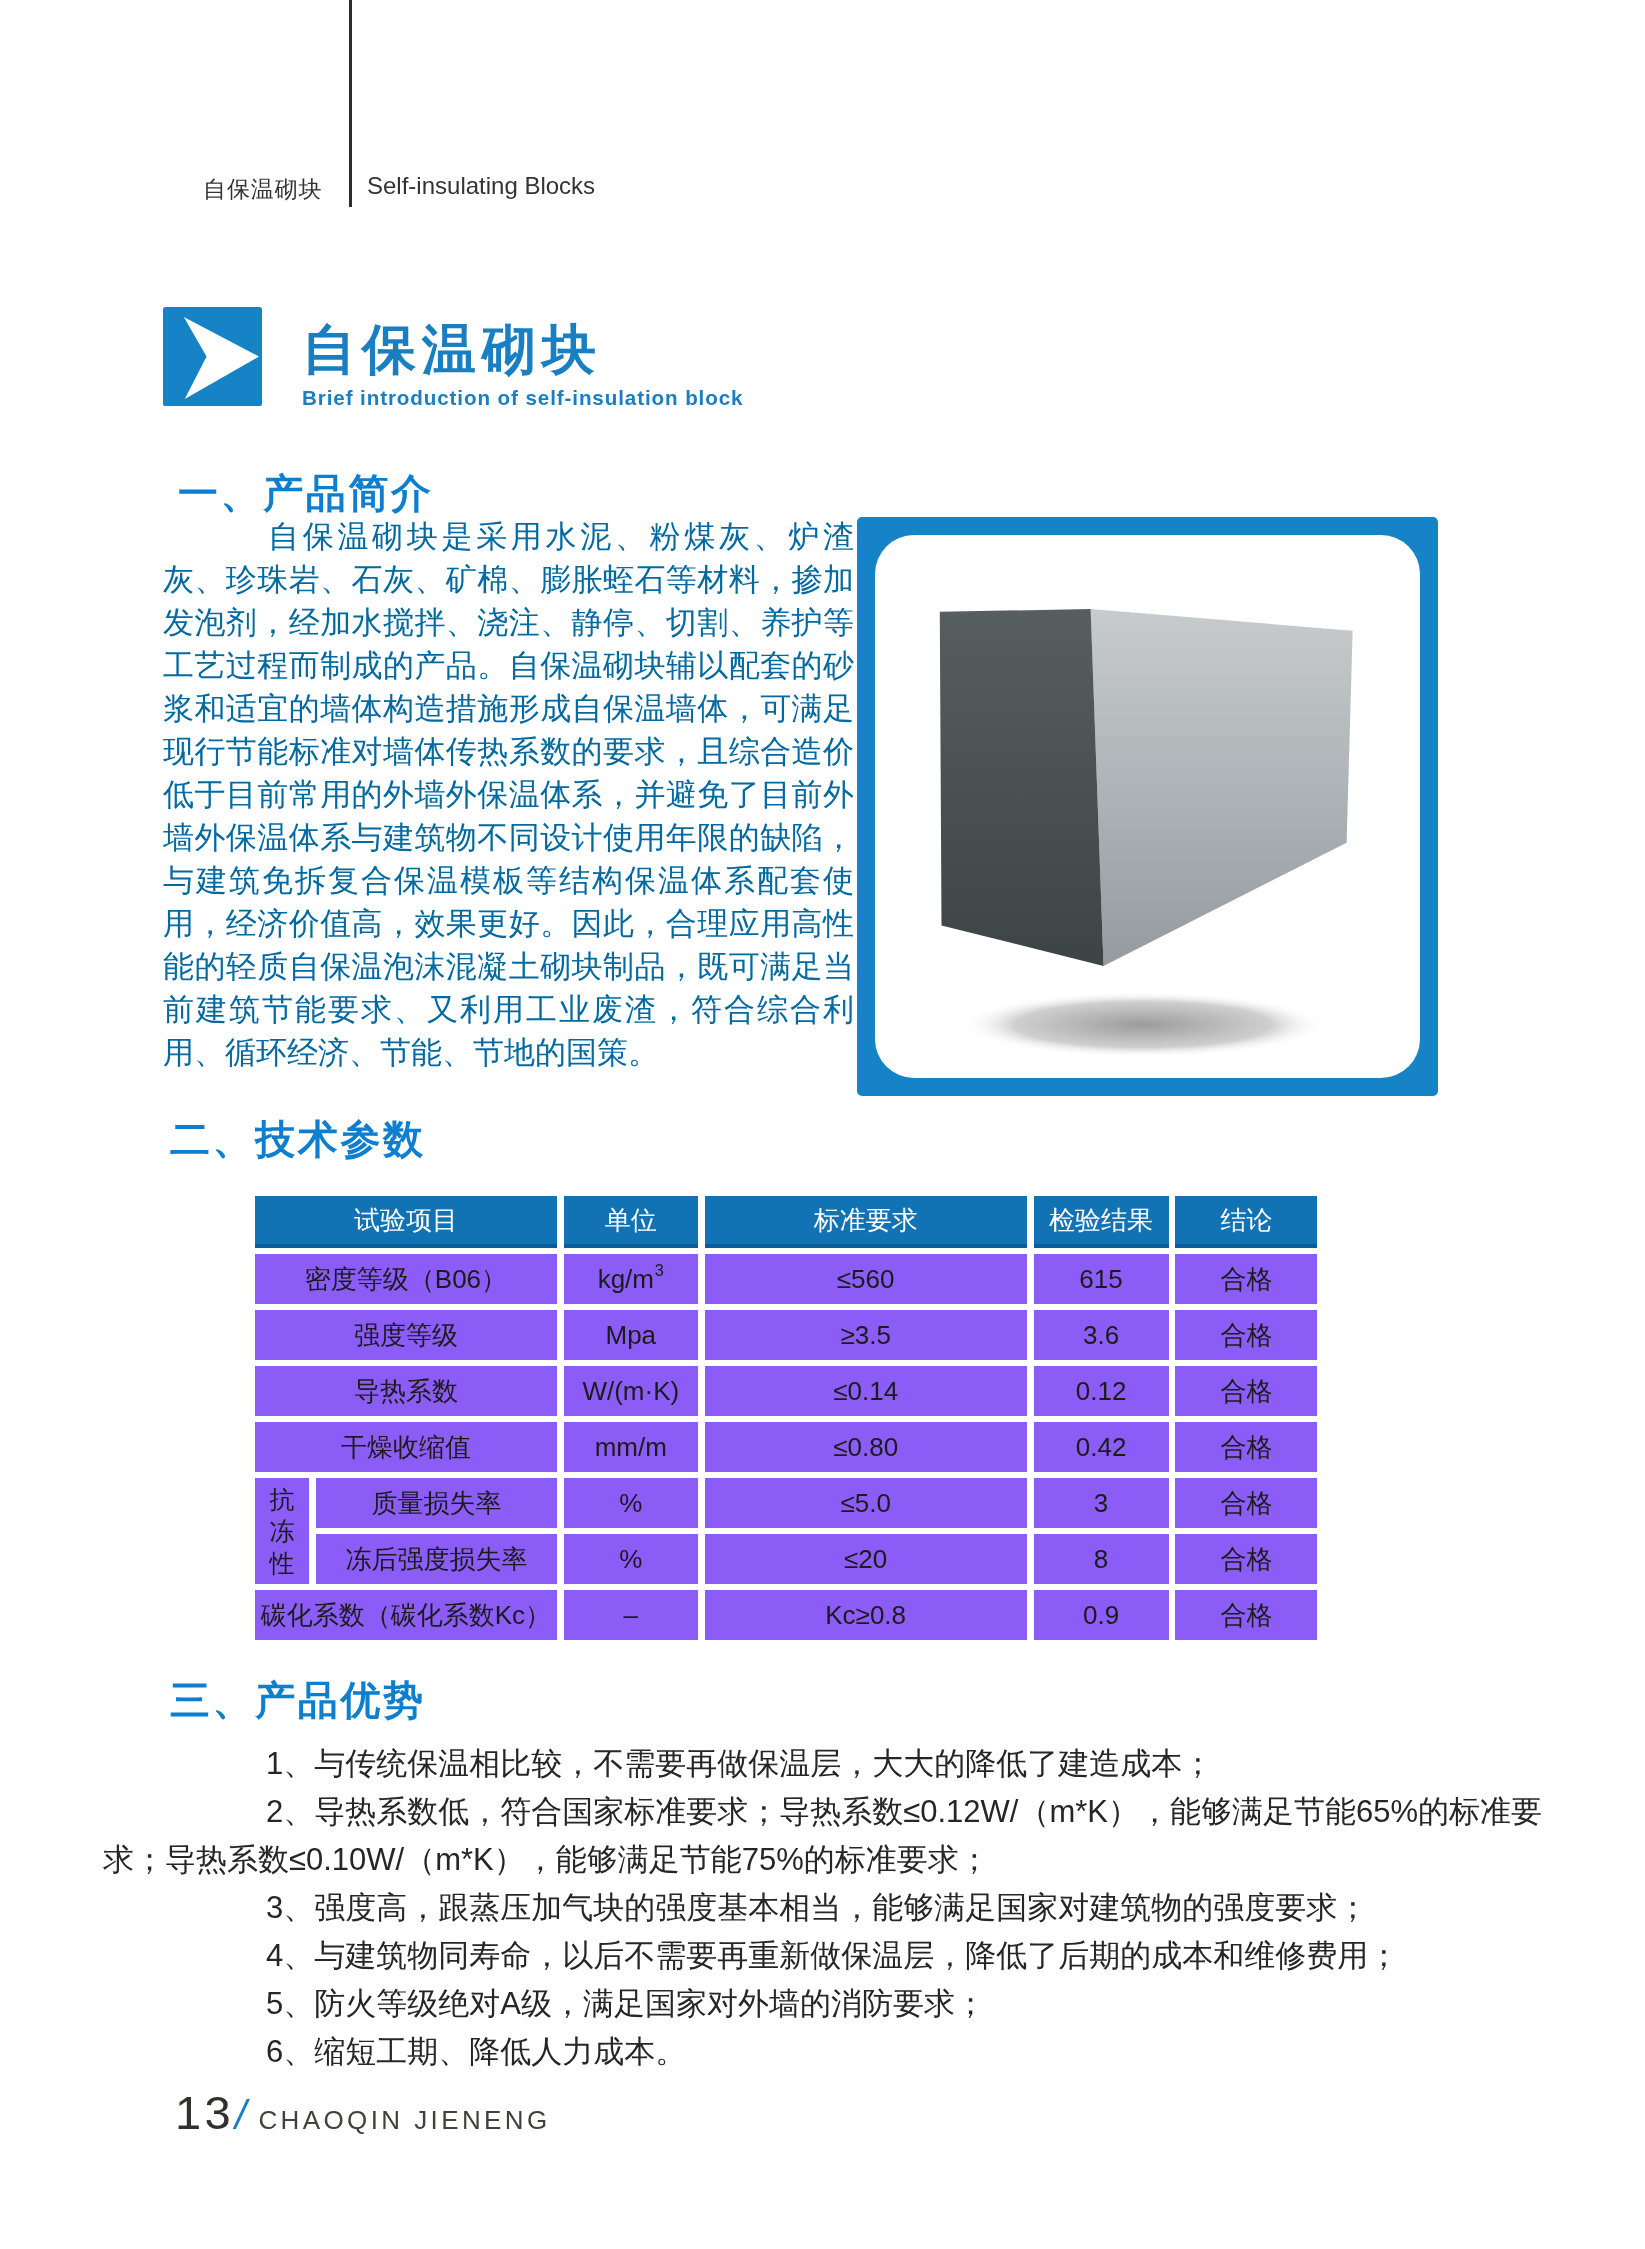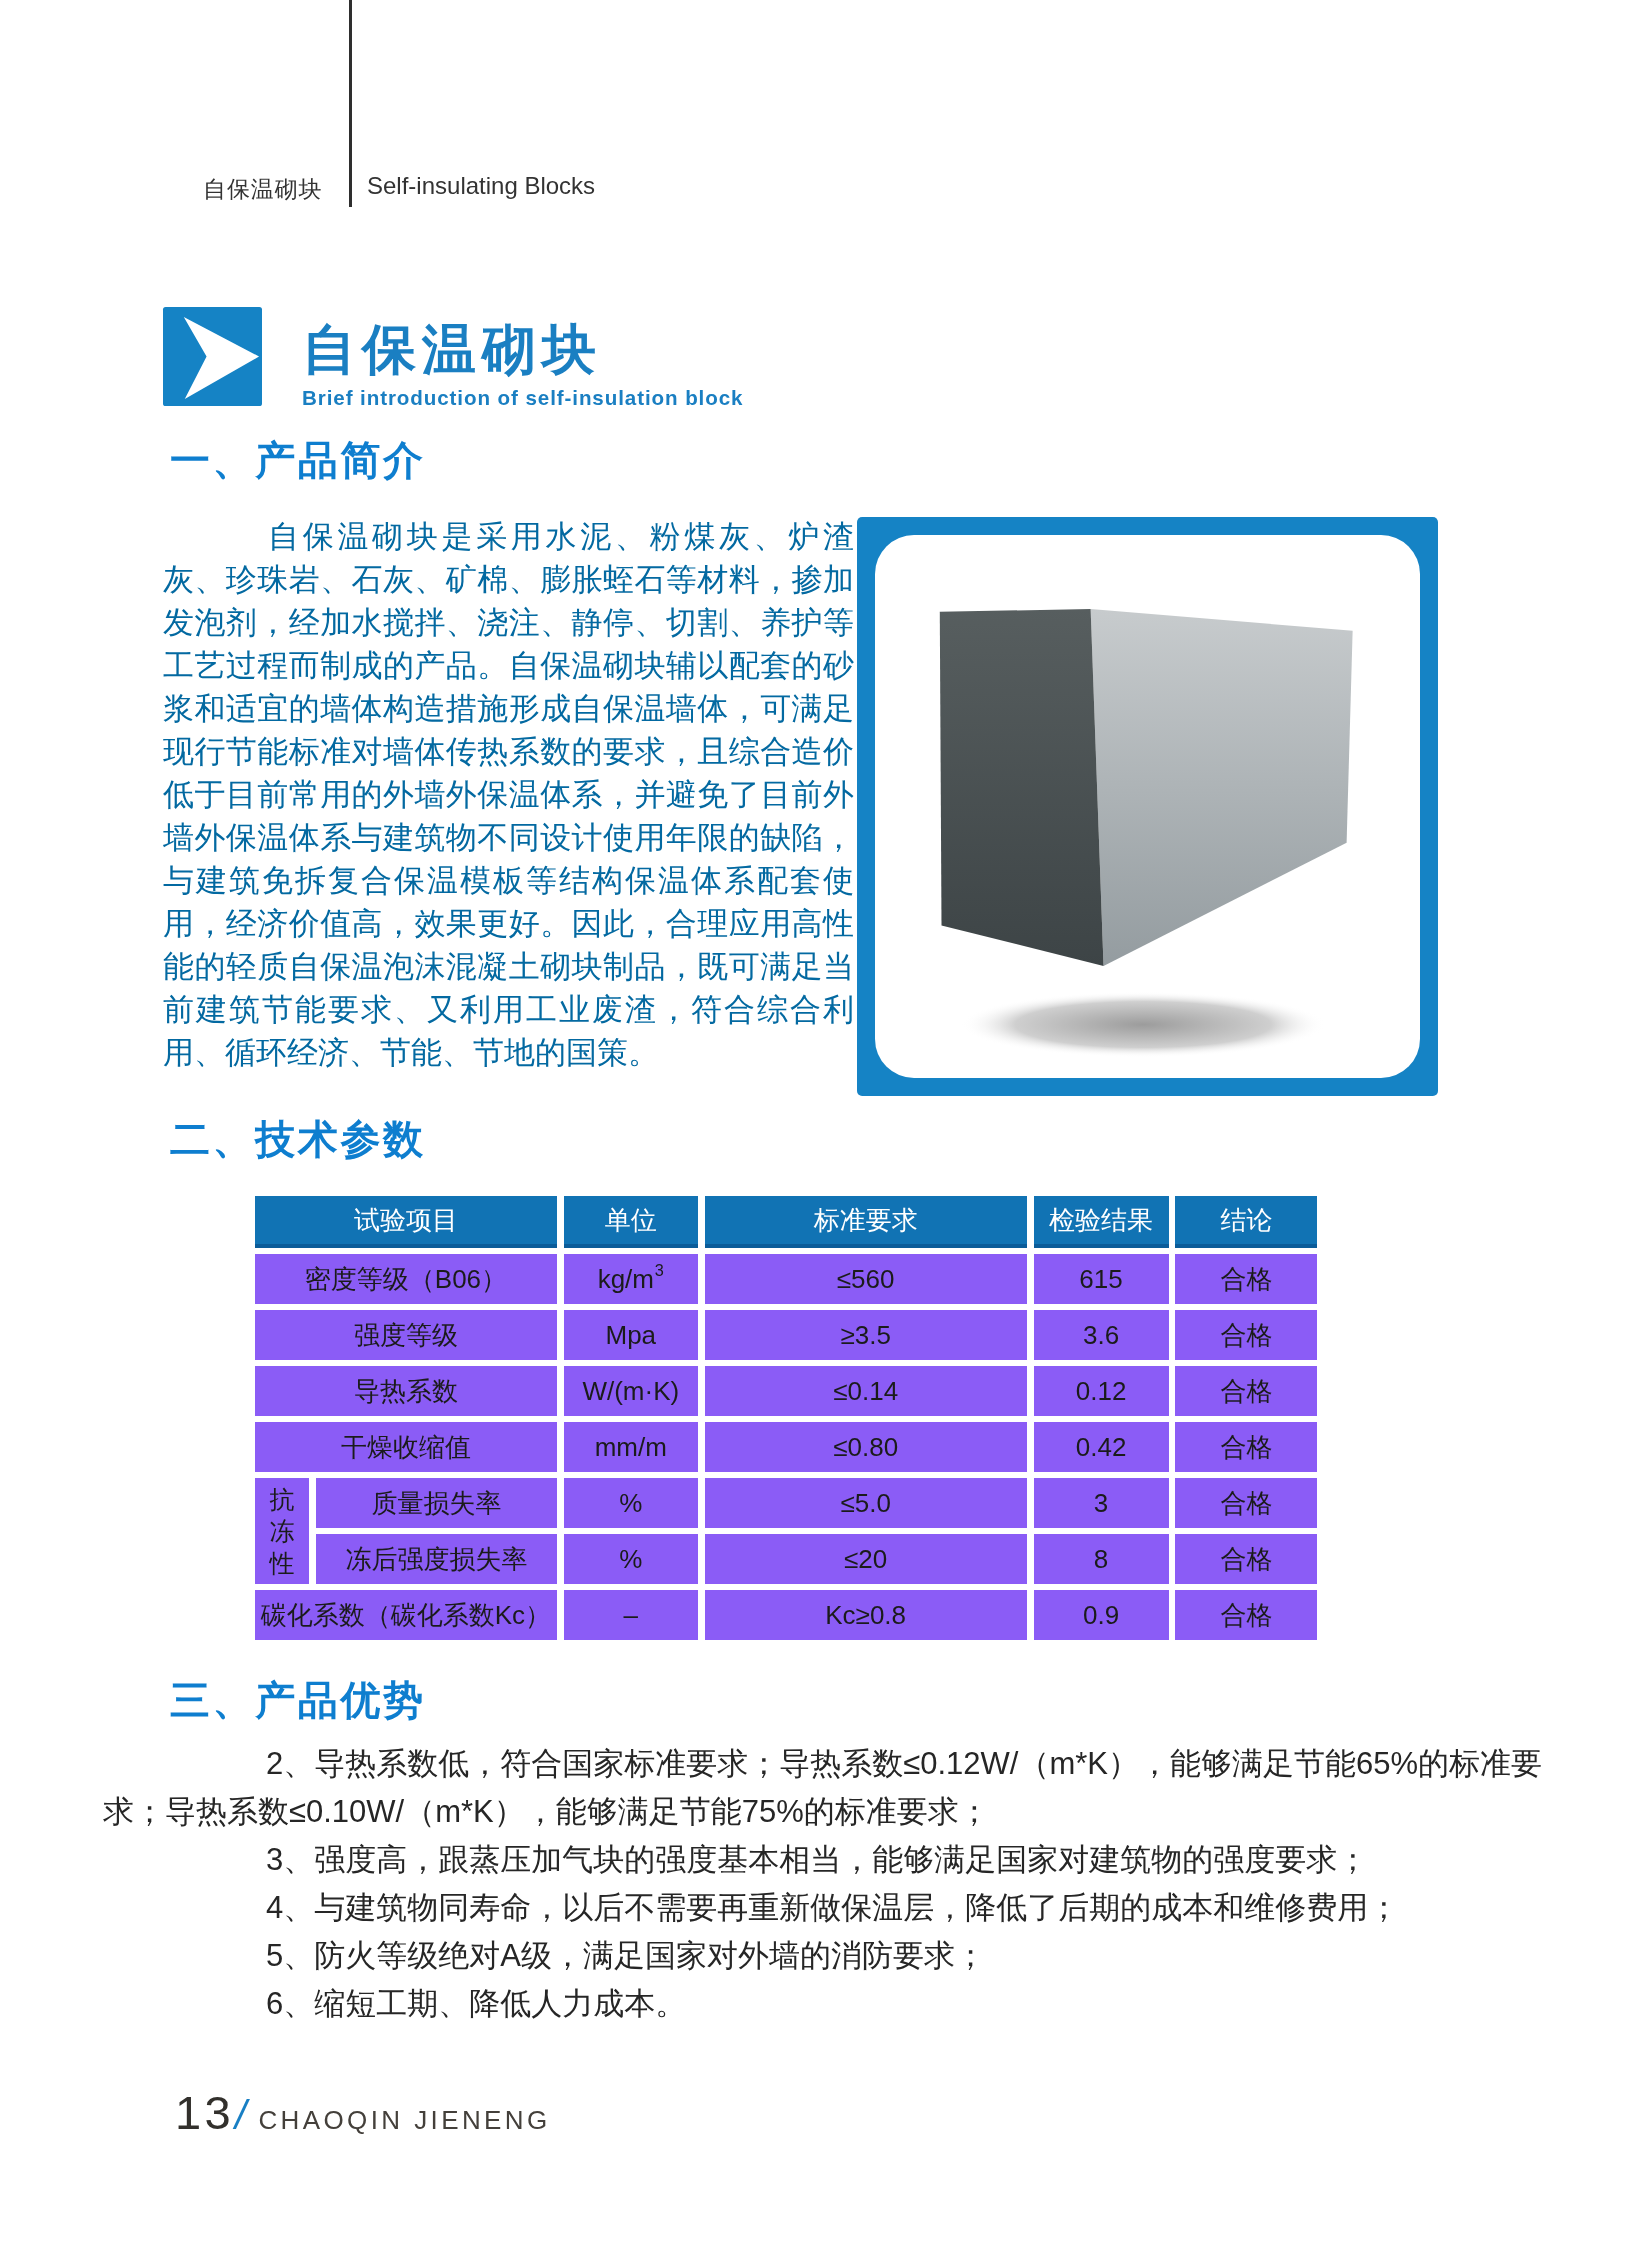--- a/index.html
+++ b/index.html
@@ -14,21 +14,21 @@
   
   .logo-icon{position:absolute;left:163px;top:307px;width:99px;height:99px;background:#1583c5;border-radius:2.6px;}
   .logo-icon svg{display:block;width:100%;height:100%;}
   .logo-title{position:absolute;left:302px;top:314px;font-size:54px;font-weight:bold;color:#1a7fc2;letter-spacing:6px;}
   .logo-subtitle{position:absolute;left:302px;top:386px;font-size:20.6px;font-weight:bold;color:#1a7fc2;letter-spacing:0.9px;}
   
   .sec-heading{
     position:absolute;left:170px;font-size:40px;font-weight:bold;color:#0e7ecf;
     font-family:"Liberation Serif","DejaVu Serif",serif;letter-spacing:2.6px;
   }
-  .sec-intro{top:433px;}
+  .sec-intro{top:466px;margin-left:8px;}
   .sec-params{top:1112px;}
   .sec-adv{top:1673px;}
   
   .intro-body{
     position:absolute;left:163px;top:515px;width:691px;
     font-size:31px;line-height:43px;text-align:justify;text-indent:105px;color:#0369a1;font-family:Liberation Serif, serif;
   }
   
   .image-box{
     position:absolute;left:857px;top:517px;width:581px;height:579px;
@@ -171,20 +171,21 @@
 
     <div class="td span2">碳化系数（碳化系数Kc）</div>
     <div class="td">–</div>
     <div class="td">Kc≥0.8</div>
     <div class="td">0.9</div>
     <div class="td">合格</div>
   </div>
 
   <div class="sec-heading sec-adv">三、产品优势</div>
   <div class="adv-list">
+    <p>1、与传统保温相比较，不需要再做保温层，大大的降低了建造成本；</p>
     <p>2、导热系数低，符合国家标准要求；导热系数≤0.12W/（m*K），能够满足节能65%的标准要求；导热系数≤0.10W/（m*K），能够满足节能75%的标准要求；</p>
     <p>3、强度高，跟蒸压加气块的强度基本相当，能够满足国家对建筑物的强度要求；</p>
     <p>4、与建筑物同寿命，以后不需要再重新做保温层，降低了后期的成本和维修费用；</p>
     <p>5、防火等级绝对A级，满足国家对外墙的消防要求；</p>
     <p>6、缩短工期、降低人力成本。</p>
   </div>
 
   <div class="footer">
     <span class="page-number">13</span>
     <span class="footer-slash">/</span>

